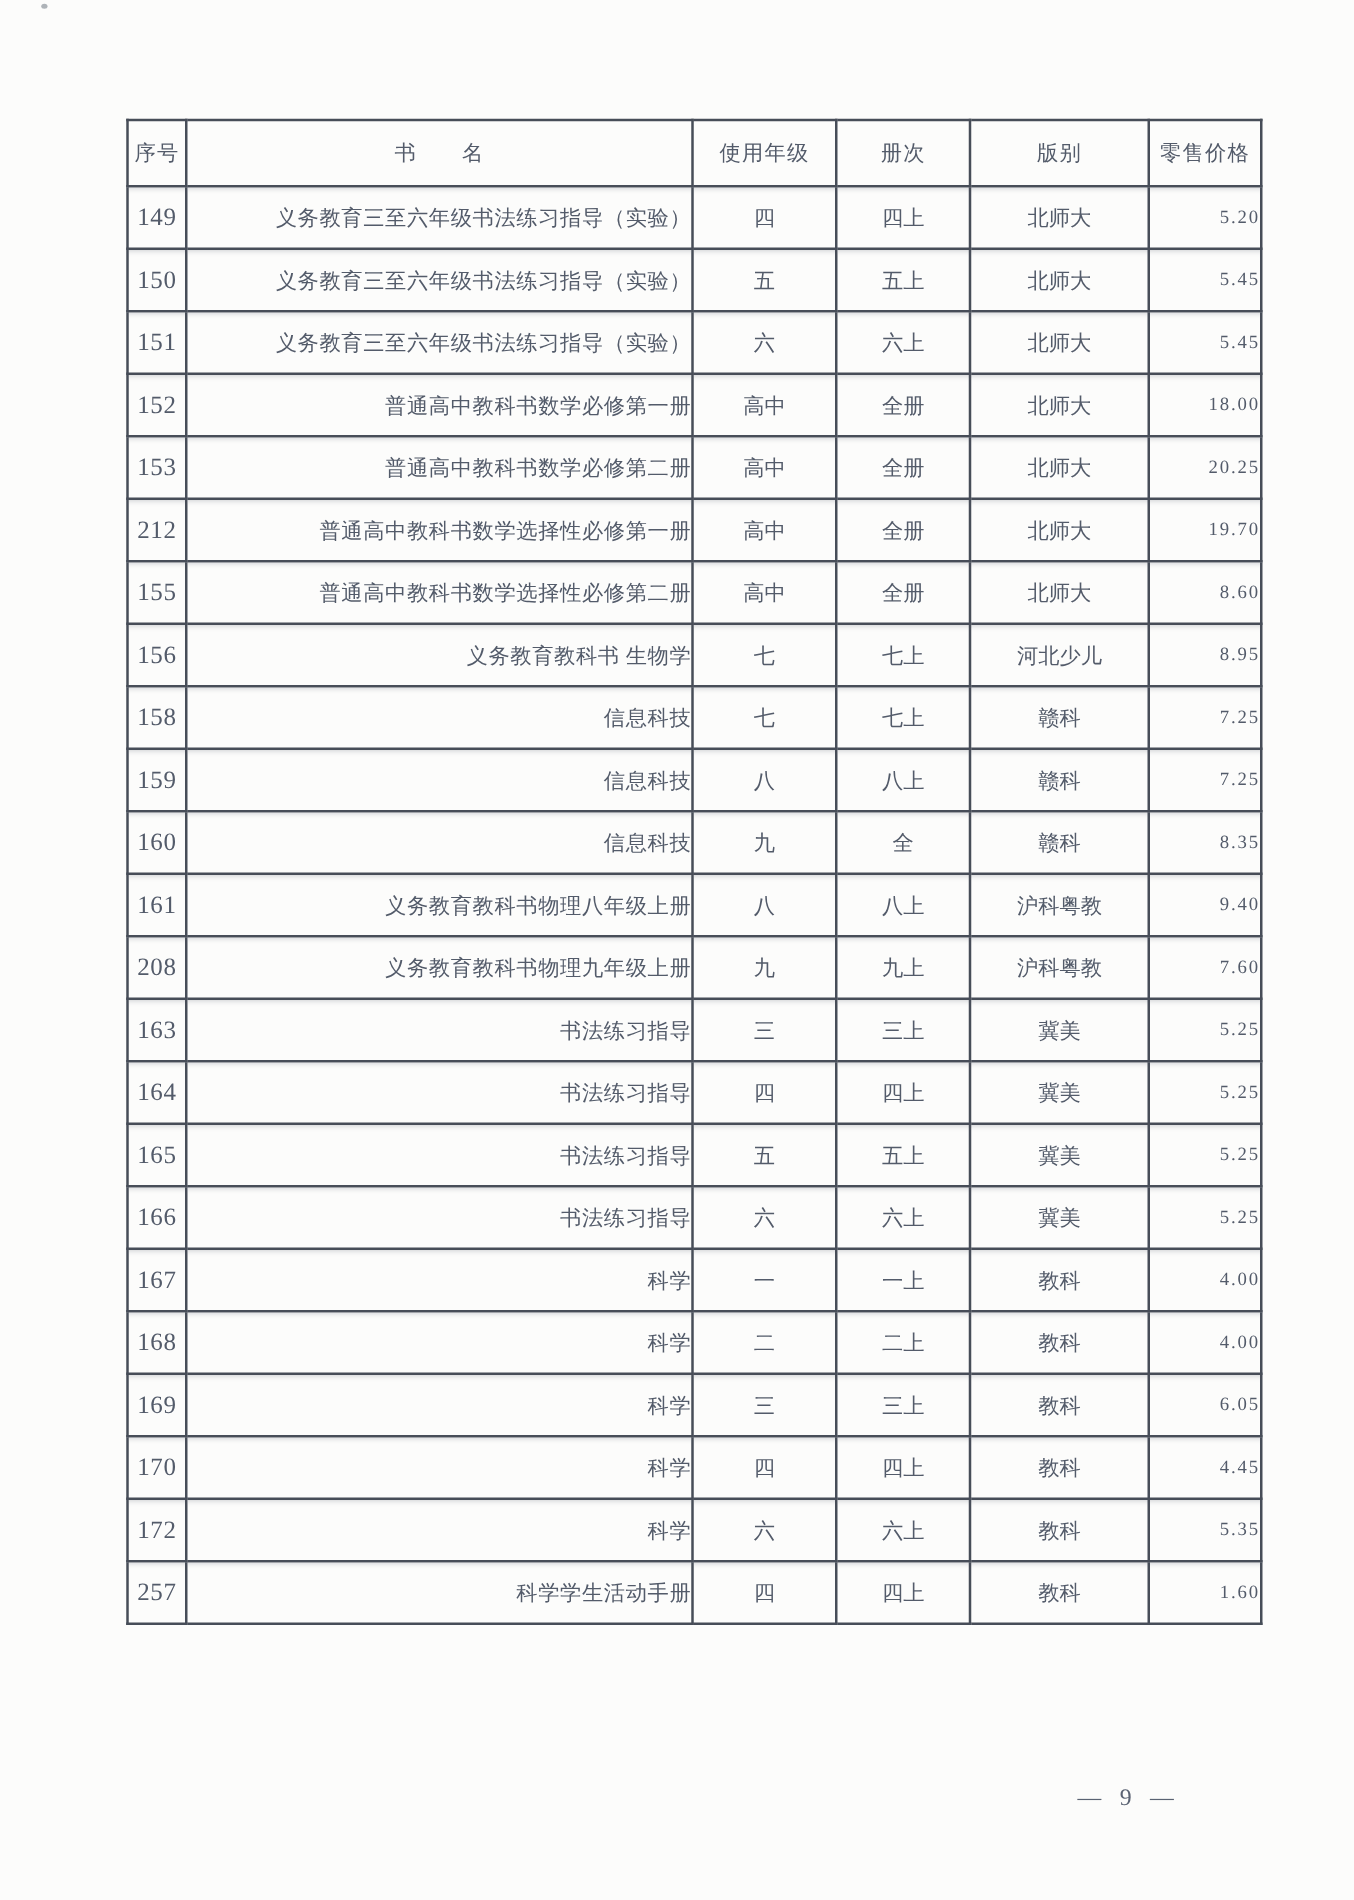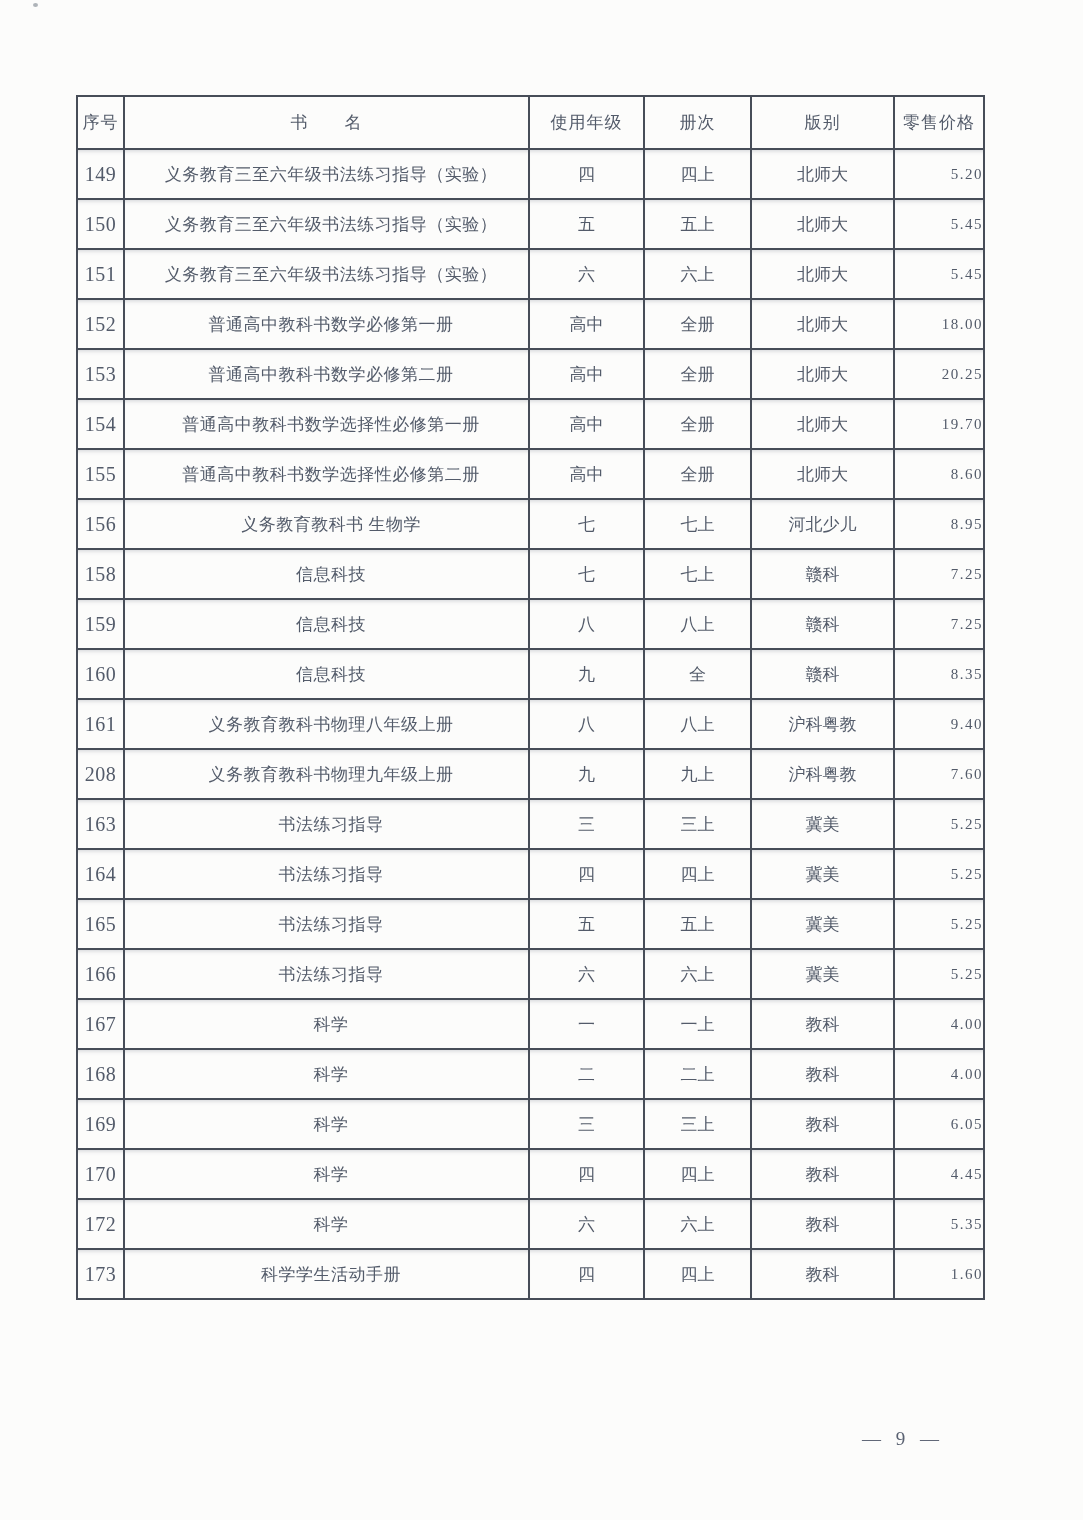--- a/index.html
+++ b/index.html
@@ -20,21 +20,21 @@
     left: 33px;
     top: 3px;
     width: 5px;
     height: 4px;
     background: #9aa0a8;
     border-radius: 50%;
     opacity: .8;
   }
   table.price-table {
     position: absolute;
-    left: 76px;
+    left: 101px;
     top: 95px;
     width: 907px;
     border-collapse: collapse;
     table-layout: fixed;
   }
   .price-table th, .price-table td {
     border: 2px solid #474d58;
     vertical-align: middle;
     text-align: center;
     font-size: 17px;
@@ -51,21 +51,21 @@
   .price-table tbody td {
     height: 48px;
     
     box-shadow: inset 0 5px 4px -4px rgba(110, 116, 128, 0.30);
   }
   .price-table td.col0 {
     font-size: 20px;
     letter-spacing: 0.5px;
   }
   .price-table td.col1 {
-    text-align: center;
+    text-align: right;
     padding-left: 9px;
     letter-spacing: 0.5px;
   }
   .price-table td.col5 {
     font-size: 15px;
     letter-spacing: 1.5px;
     text-align: right;
   }
   .page-footer {
     position: absolute;
@@ -137,21 +137,21 @@
       </tr>
       <tr>
         <td class="col0">153</td>
         <td class="col1">普通高中教科书数学必修第二册</td>
         <td class="col2">高中</td>
         <td class="col3">全册</td>
         <td class="col4">北师大</td>
         <td class="col5">20.25</td>
       </tr>
       <tr>
-        <td class="col0">154</td>
+        <td class="col0">212</td>
         <td class="col1">普通高中教科书数学选择性必修第一册</td>
         <td class="col2">高中</td>
         <td class="col3">全册</td>
         <td class="col4">北师大</td>
         <td class="col5">19.70</td>
       </tr>
       <tr>
         <td class="col0">155</td>
         <td class="col1">普通高中教科书数学选择性必修第二册</td>
         <td class="col2">高中</td>
@@ -273,21 +273,21 @@
       </tr>
       <tr>
         <td class="col0">172</td>
         <td class="col1">科学</td>
         <td class="col2">六</td>
         <td class="col3">六上</td>
         <td class="col4">教科</td>
         <td class="col5">5.35</td>
       </tr>
       <tr>
-        <td class="col0">173</td>
+        <td class="col0">257</td>
         <td class="col1">科学学生活动手册</td>
         <td class="col2">四</td>
         <td class="col3">四上</td>
         <td class="col4">教科</td>
         <td class="col5">1.60</td>
       </tr>
     </tbody>
 </table>
 
 <div class="page-footer">— 9 —</div>

